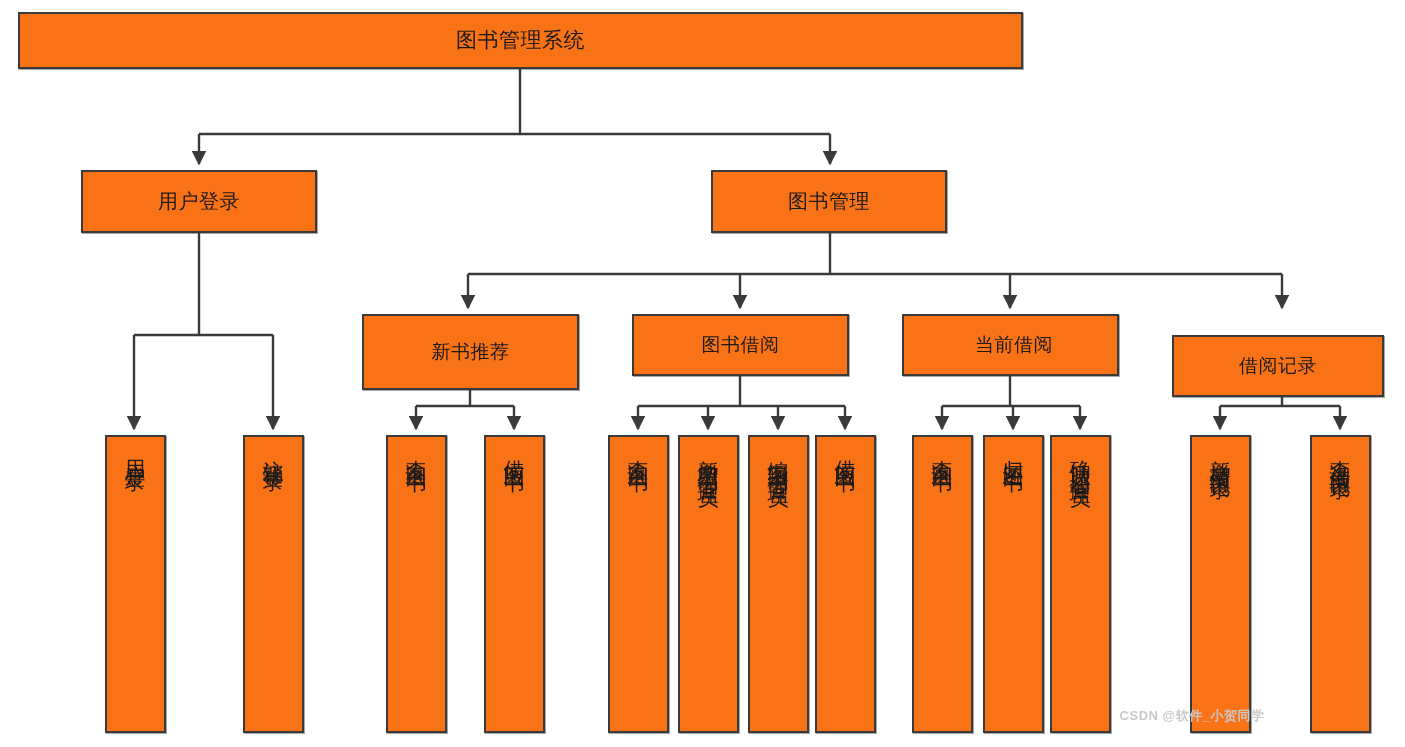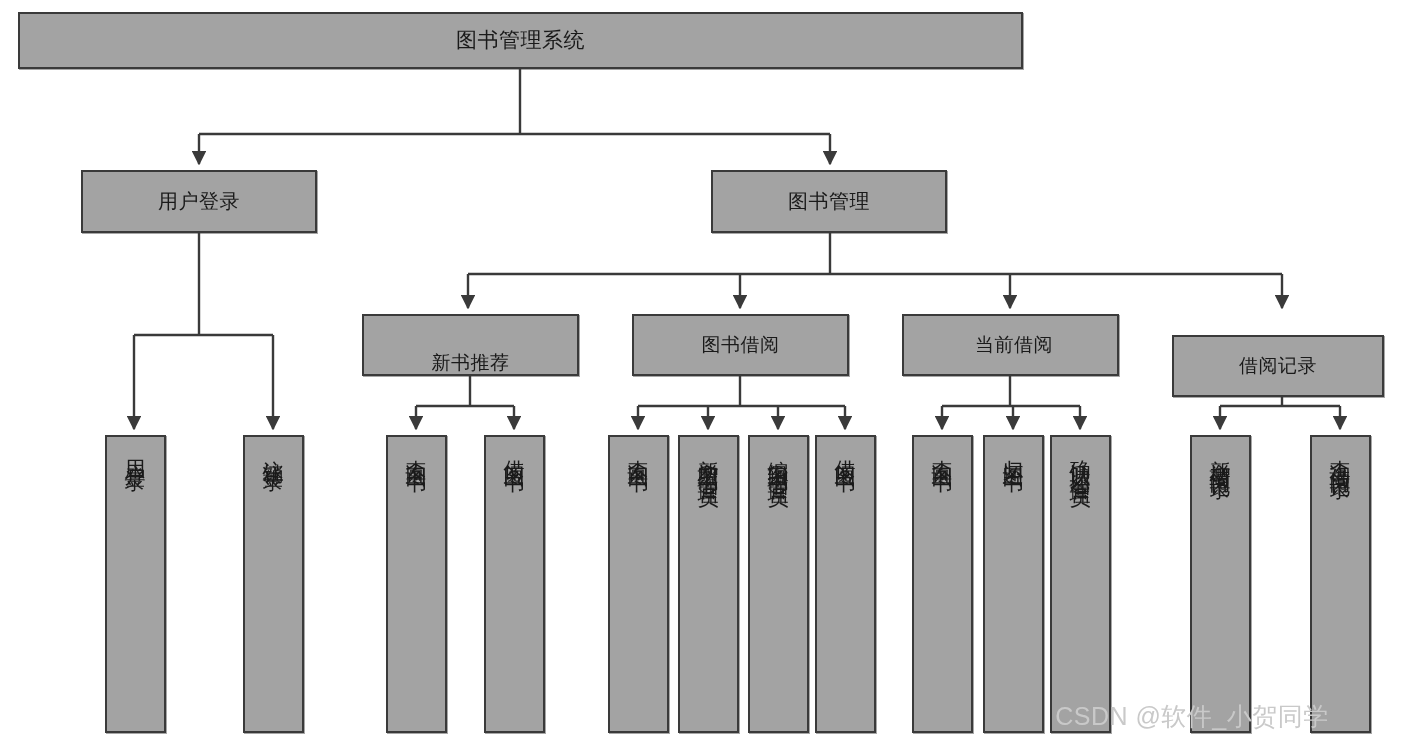--- a/index.html
+++ b/index.html
@@ -22,21 +22,21 @@
     position: absolute;
     left: 0;
     top: 0;
     width: 1405px;
     height: 747px;
     pointer-events: none;
   }
   .node {
     position: absolute;
     box-sizing: border-box;
-    background: #a3a3a3;
+    background: #f97316;
     border: 2px solid #3a3a3a;
     display: flex;
     align-items: center;
     justify-content: center;
     color: #1a1a1a;
     box-shadow: 1px 1px 0 rgba(60,60,60,0.45);
   }
   .node .label {
     display: block;
     text-align: center;
@@ -57,24 +57,25 @@
     writing-mode: vertical-rl;
     text-orientation: upright;
     -webkit-writing-mode: vertical-rl;
     letter-spacing: 4px;
     line-height: 1;
     white-space: nowrap;
   }
   .watermark {
     position: absolute;
     color: #c9c9c9;
-    font-size: 25px;
+    font-size: 13px;
     white-space: nowrap;
     letter-spacing: 0.5px;
     user-select: none;
+    font-weight: bold;
   }
 </style>
 </head>
 <body>
 
 <div id="canvas">
 
   <svg class="edges" viewBox="0 0 1405 747" xmlns="http://www.w3.org/2000/svg">
     <defs>
       <marker id="arrow" viewBox="0 0 10 10" refX="9" refY="5" markerWidth="6" markerHeight="6" orient="auto-start-reverse">
@@ -129,21 +130,21 @@
     <span class="label">图书管理系统</span>
   </div>
 
   <div class="node node-l1" style="left: 81px; top: 170px; width: 236px; height: 63px;">
     <span class="label">用户登录</span>
   </div>
   <div class="node node-l1" style="left: 711px; top: 170px; width: 236px; height: 63px;">
     <span class="label">图书管理</span>
   </div>
 
-  <div class="node node-l2" style="left: 362px; top: 314px; width: 217px; height: 62px; align-items: flex-end;">
+  <div class="node node-l2" style="left: 362px; top: 314px; width: 217px; height: 76px;">
     <span class="label">新书推荐</span>
   </div>
   <div class="node node-l2" style="left: 632px; top: 314px; width: 217px; height: 62px; font-family: Liberation Serif, serif;">
     <span class="label">图书借阅</span>
   </div>
   <div class="node node-l2" style="left: 902px; top: 314px; width: 217px; height: 62px; padding-left: 7px;">
     <span class="label">当前借阅</span>
   </div>
   <div class="node node-l2" style="left: 1172px; top: 314px; width: 212px; height: 62px; margin-top: 21px;">
     <span class="label">借阅记录</span>

